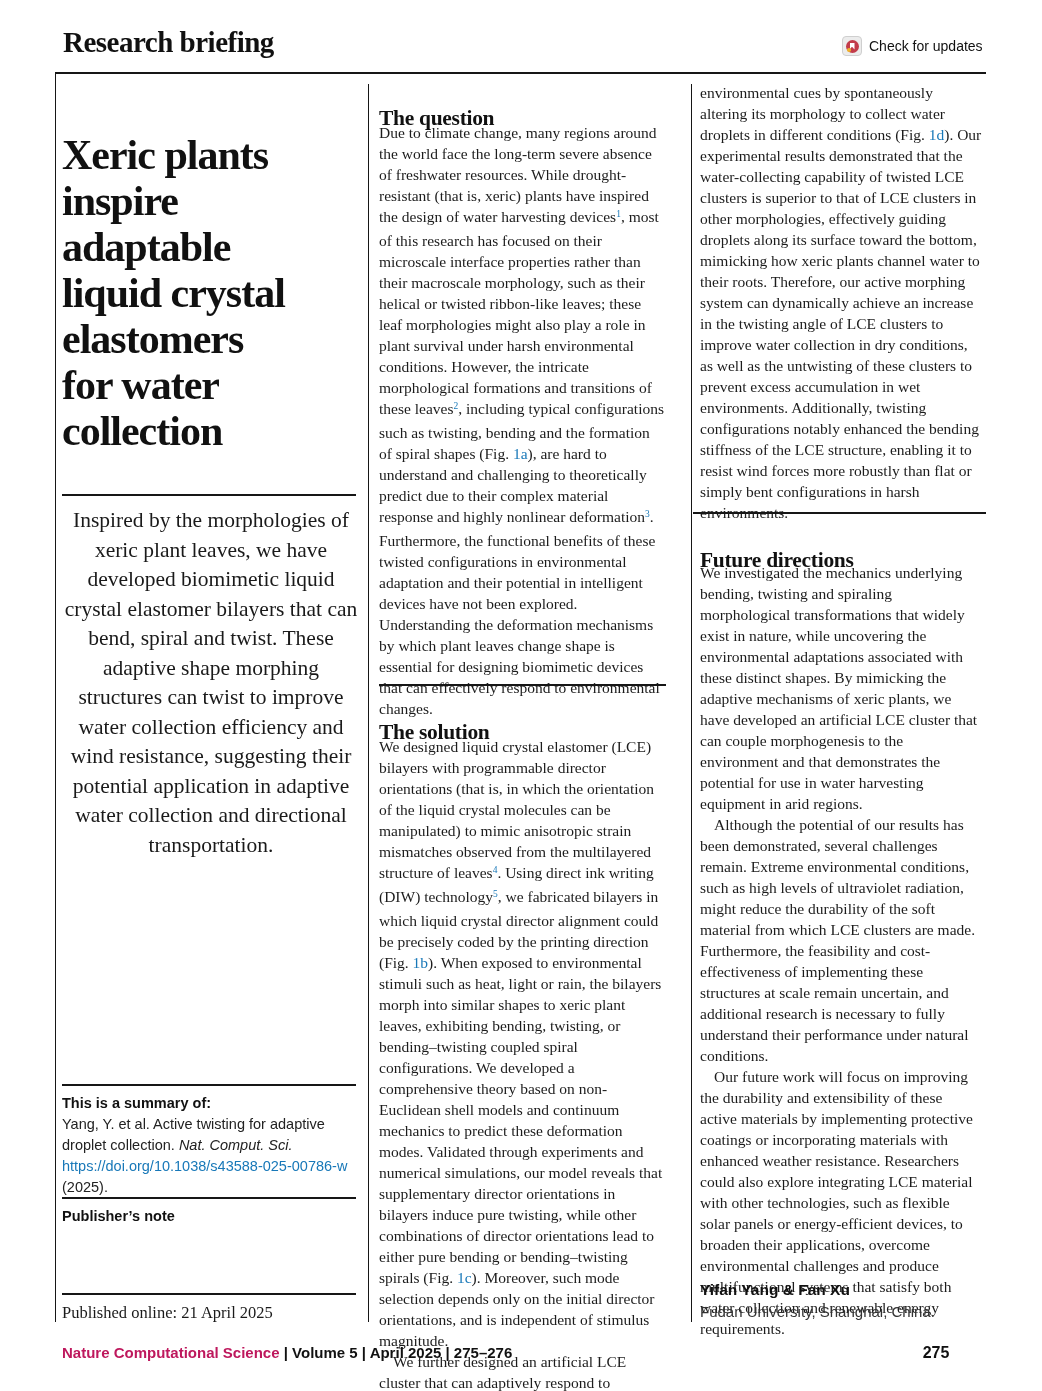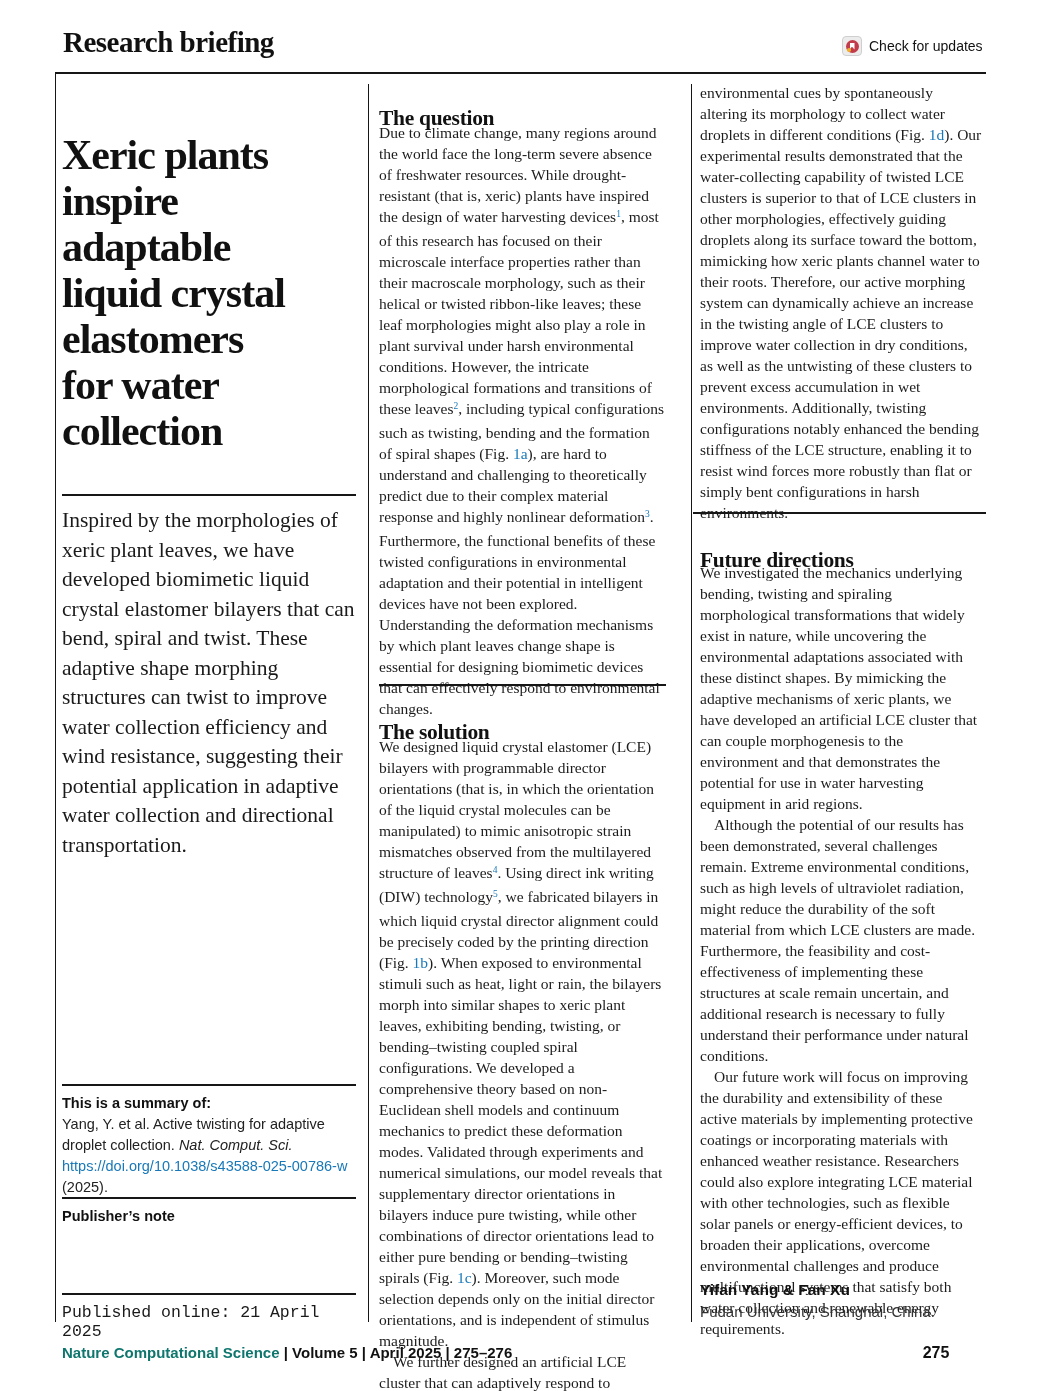--- a/index.html
+++ b/index.html
@@ -27,29 +27,29 @@
   #vrule-left{left:55px;top:74px;height:1248px;}
   #vrule-c1{left:368px;top:84px;height:1238px;}
   #vrule-c2{left:691px;top:84px;height:1238px;}
 
   
   #title{position:absolute;left:62px;top:84px;width:302px;
     font-family:"Liberation Serif",serif;font-weight:bold;font-size:42px;line-height:46px;
     letter-spacing:-1px;color:#111;white-space:pre-line;margin-top:48px;}
   #sf-rule{left:62px;top:494px;width:294px;height:2px;}
   #standfirst{position:absolute;left:62px;top:506px;width:298px;
-    font-family:"Liberation Serif",serif;font-size:21.5px;line-height:29.5px;color:#1a1a1a;}
+    font-family:"Liberation Serif",serif;font-size:21.5px;line-height:29.5px;color:#1a1a1a;text-align:center;}
   #sum-rule{left:62px;top:1084px;width:294px;height:1.5px;}
   #summary{position:absolute;left:62px;top:1093px;width:300px;font-size:14.5px;line-height:21px;color:#222;}
   #pub-rule{left:62px;top:1197px;width:294px;height:1.5px;}
   #pubnote{position:absolute;left:62px;top:1206px;width:300px;font-size:14.5px;line-height:21px;color:#222;}
   .small-heading{font-weight:bold;color:#111;}
   #po-rule{left:62px;top:1293px;width:294px;height:1.5px;}
   #pubonline{position:absolute;left:62px;top:1303px;width:300px;
-    font-family:Liberation Mono, monospace;font-size:16.5px;color:#1a1a1a;}
+    font-family:Liberation Serif, serif;font-size:16.5px;color:#1a1a1a;}
 
   
   .sec-head{position:absolute;font-family:"Liberation Serif",serif;font-weight:bold;
     font-size:21.5px;letter-spacing:-0.3px;color:#111;margin-top:24px;}
   .body-col{position:absolute;font-family:"Liberation Serif",serif;font-size:15.5px;
     line-height:21px;color:#1c1c1c;}
   .para + .para{text-indent:14px;}
   #q-head{left:379px;top:82px;}
   #q-body{left:379px;top:122px;width:287px;}
   #sol-rule{left:379px;top:684px;width:287px;height:1.5px;}
@@ -63,21 +63,21 @@
   #affil{position:absolute;left:700px;top:1303px;font-size:15px;color:#333;}
 
   
   .sup{font-size:9.5px;position:relative;top:-5px;color:#1878b8;}
   .link{color:#1878b8;}
   .italic{font-style:italic;}
   a, .link{text-decoration:none;cursor:pointer;}
 
   
   #footer-left{position:absolute;left:62px;top:1344px;font-size:15px;font-weight:bold;color:#111;}
-  #footer-left .journal{color:#0f766e;cursor:pointer;margin-top:31px;}
+  #footer-left .journal{color:#be185d;cursor:pointer;margin-top:31px;}
   #footer-right{position:absolute;left:886px;top:1344px;width:100px;text-align:center;
     font-size:16px;font-weight:bold;color:#111;}
 </style>
 </head>
 <body>
 
 <div id="kicker">Research briefing</div>
 
 <div id="badge">
   <span class="badge-icon">

